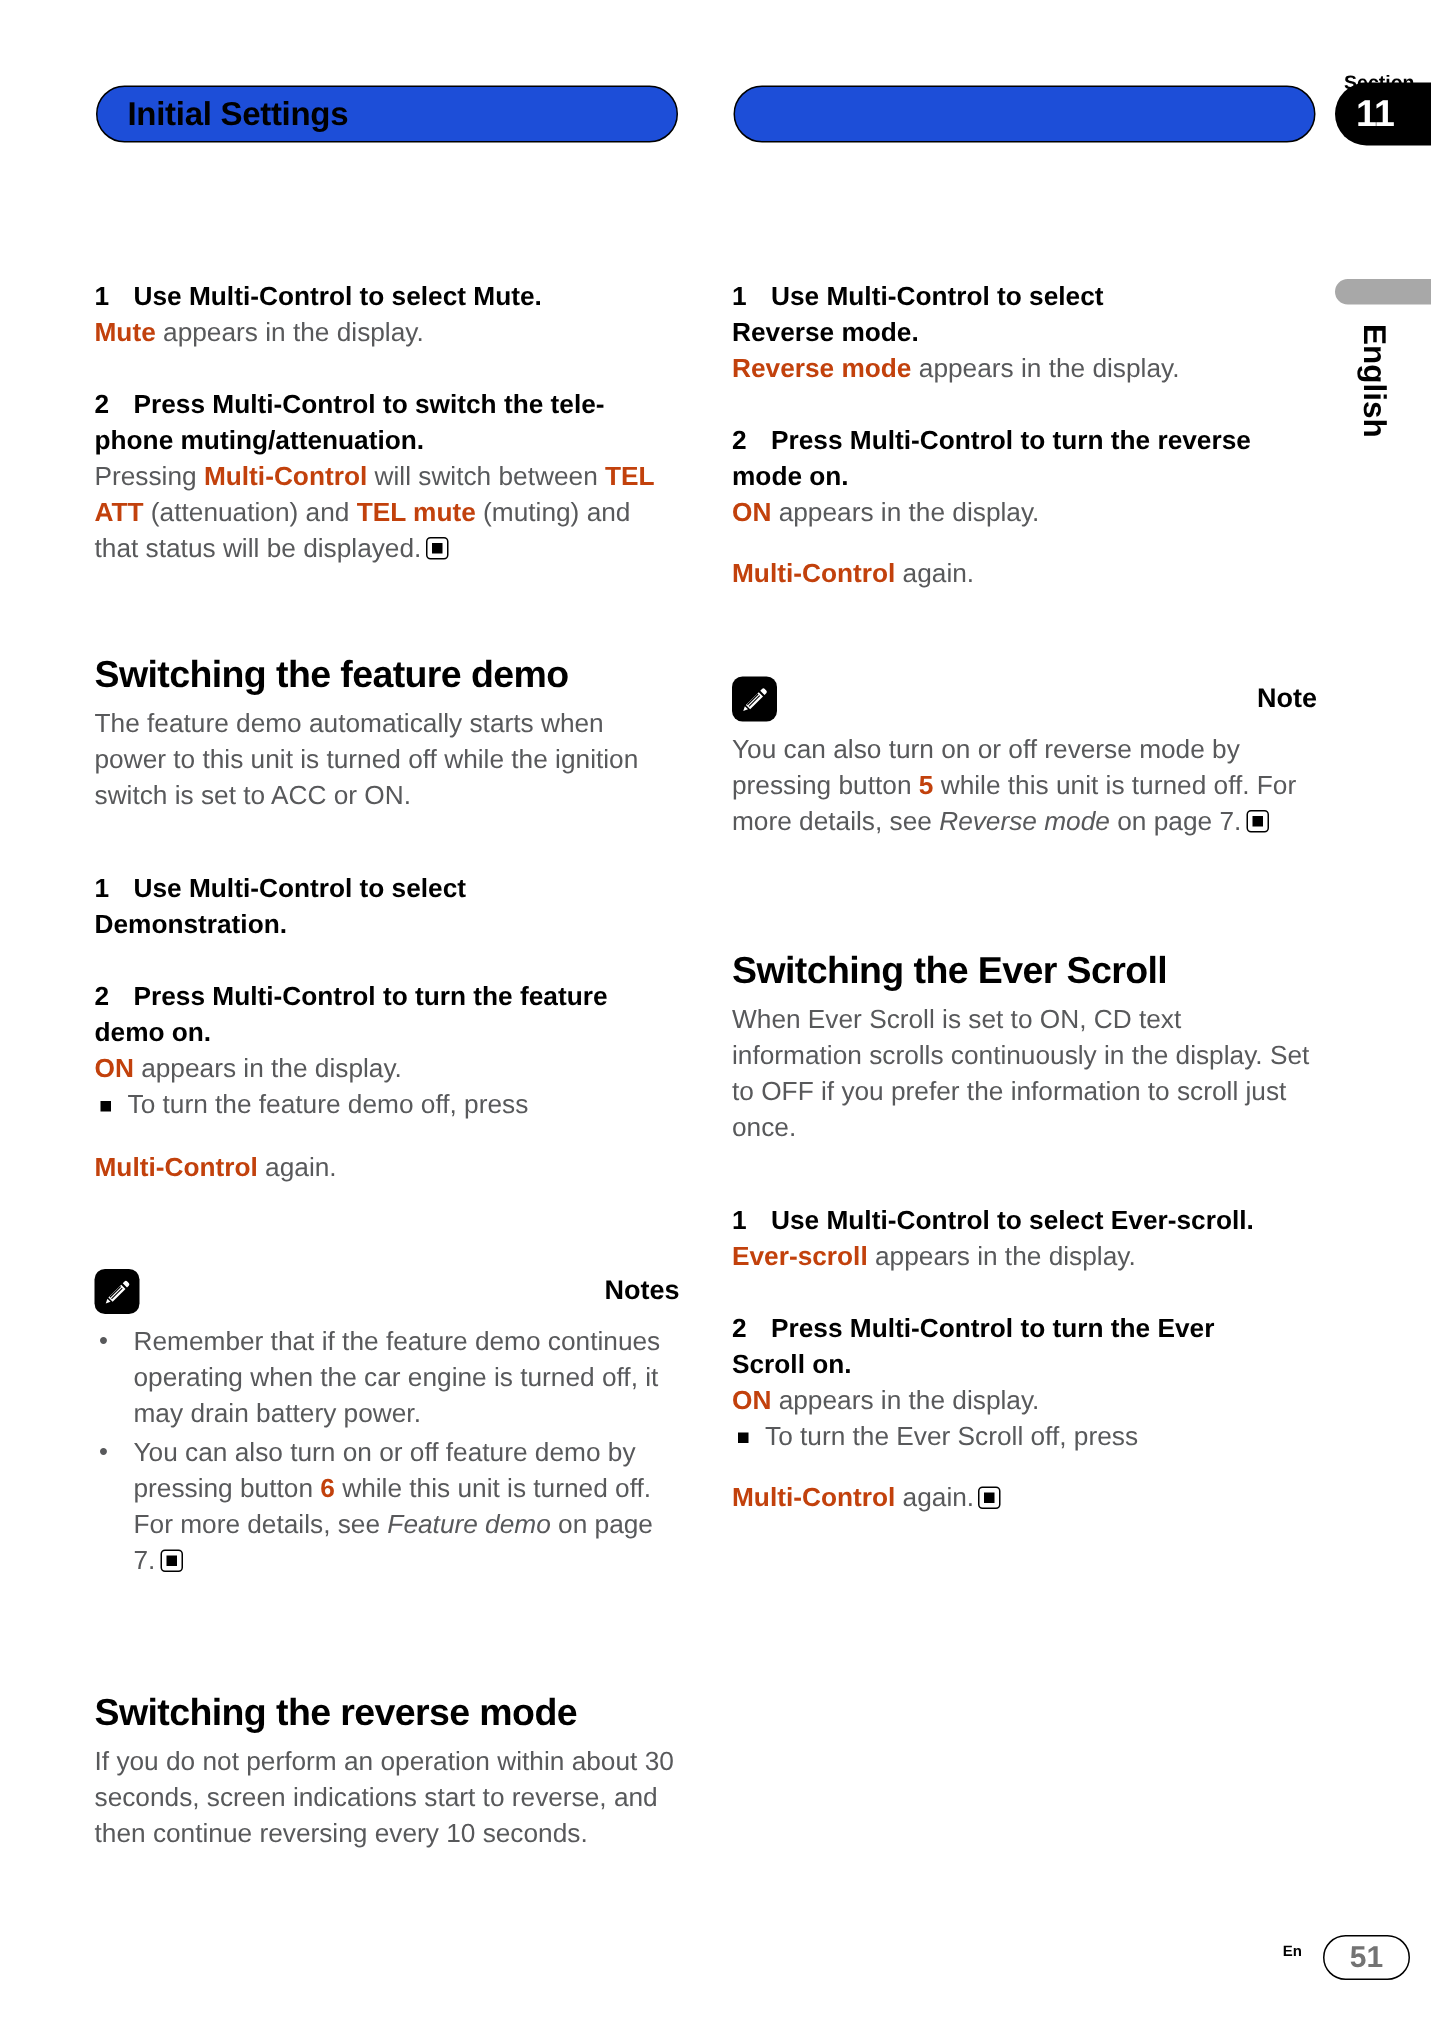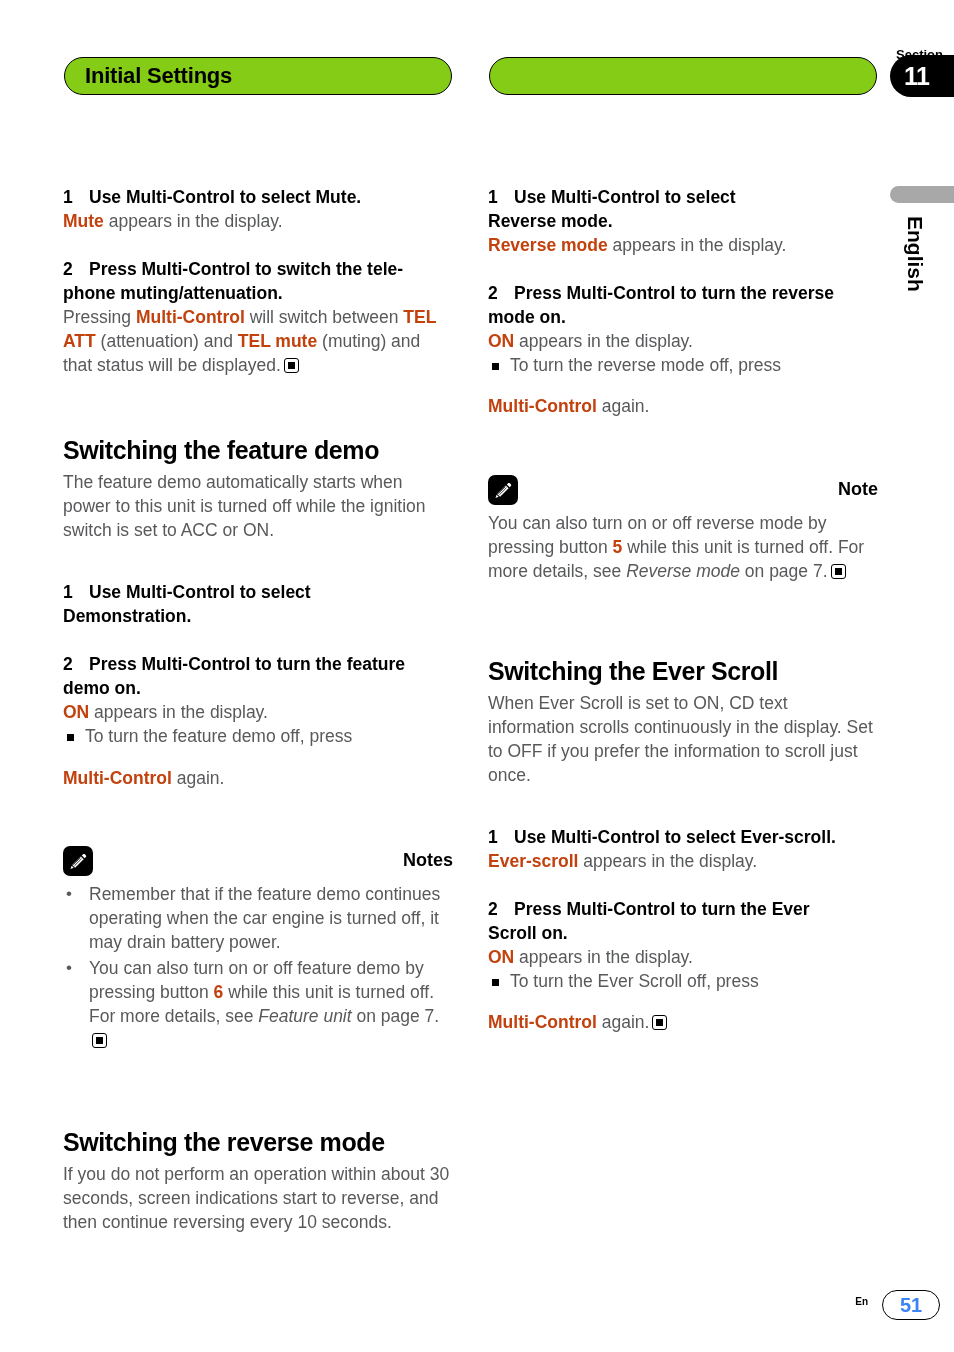--- a/index.html
+++ b/index.html
@@ -7,21 +7,21 @@
     width:954px;height:1352px;background:#ffffff;
     font-family:"Liberation Sans","DejaVu Sans",sans-serif;
     position:relative;overflow:hidden;
     -webkit-font-smoothing:antialiased;
   }
   .page{position:absolute;inset:0;}
 
   
   .hdr-pill{
     position:absolute;box-sizing:border-box;
-    border:1.4px solid #000;border-radius:30px;height:38px;background:#84cc16;
+    border:1.4px solid #000;border-radius:30px;height:38px;background:#1d4ed8;
     display:flex;align-items:center;
   }
   #hdr-left{left:64px;top:57px;width:388px;}
   #hdr-mid{left:489px;top:57px;width:388px;}
   .hdr-title{
     font-size:22px;font-weight:bold;color:#000;padding-left:20px;letter-spacing:-0.2px;
   }
   .section-label{
     position:absolute;right:11px;top:47px;font-size:13px;font-weight:bold;color:#000;
     font-family:"Liberation Sans",sans-serif;
@@ -113,21 +113,21 @@
   
   .footer{position:absolute;left:0;right:0;bottom:32px;height:30px;}
   .footer-en{
     position:absolute;right:86px;top:6px;font-size:10px;font-weight:bold;color:#000;
   }
   .footer-page{
     position:absolute;right:14px;top:0px;width:58px;height:30px;box-sizing:border-box;
     border:1.8px solid #000;border-radius:15px;background:#fff;
     display:flex;align-items:center;justify-content:center;
   }
-  .footer-page span{font-size:20px;font-weight:bold;color:#3b82f6;}
+  .footer-page span{font-size:20px;font-weight:bold;color:#737373;}
 </style>
 </head>
 <body>
 
 <div class="page">
 
   <div class="hdr-pill" id="hdr-left">
     <span class="hdr-title">Initial Settings</span>
   </div>
 
@@ -205,21 +205,21 @@
           <path d="M6.3 16.6l8.6-8.6" stroke="#000" stroke-width="0.9" fill="none"></path>
         </svg>
       </span>
       <span class="note-title">Notes</span>
     </div>
 
     <ul class="dot-list">
       <li>Remember that if the feature demo continues operating when the car engine is turned off, it may drain battery power.</li>
       <li>You can also turn on or off feature demo by pressing button
         <b>6</b> while this unit is turned off. For more details, see
-        <i>Feature unit</i> on page 7.<span class="endmark"></span>
+        <i>Feature demo</i> on page 7.<span class="endmark"></span>
       </li>
     </ul>
 
     <div class="gap-xxl"></div>
     <div class="gap-md"></div>
 
     <h1 class="h1">Switching the reverse mode</h1>
     <p class="body">If you do not perform an operation within about 30 seconds, screen indications start to reverse, and then continue reversing every 10 seconds.</p>
   </div>
 
@@ -235,23 +235,20 @@
 
     <div class="gap-lg"></div>
 
     <p class="step">
       <span class="num">2</span><span>Press Multi-Control to turn the reverse</span><br>
       <span>mode on.</span>
     </p>
     <p class="body">
       <b>ON</b><span> appears in the display.</span>
     </p>
-    <ul class="sq-list">
-      <li>To turn the reverse mode off, press</li>
-    </ul>
     <p class="sq-cont">
       <b>Multi-Control</b><span> again.</span>
     </p>
 
     <div class="gap-xl"></div>
 
     <div class="note-head">
       <span class="note-icon">
         <svg width="20" height="20" viewBox="0 0 24 24" aria-hidden="true">
           <path d="M20.2 3.9c-.6-.6-1.6-.6-2.2 0L16.6 5.3l3.4 3.4 1.4-1.4c.6-.6.6-1.6 0-2.2l-1.2-1.2z" fill="#fff"></path>

